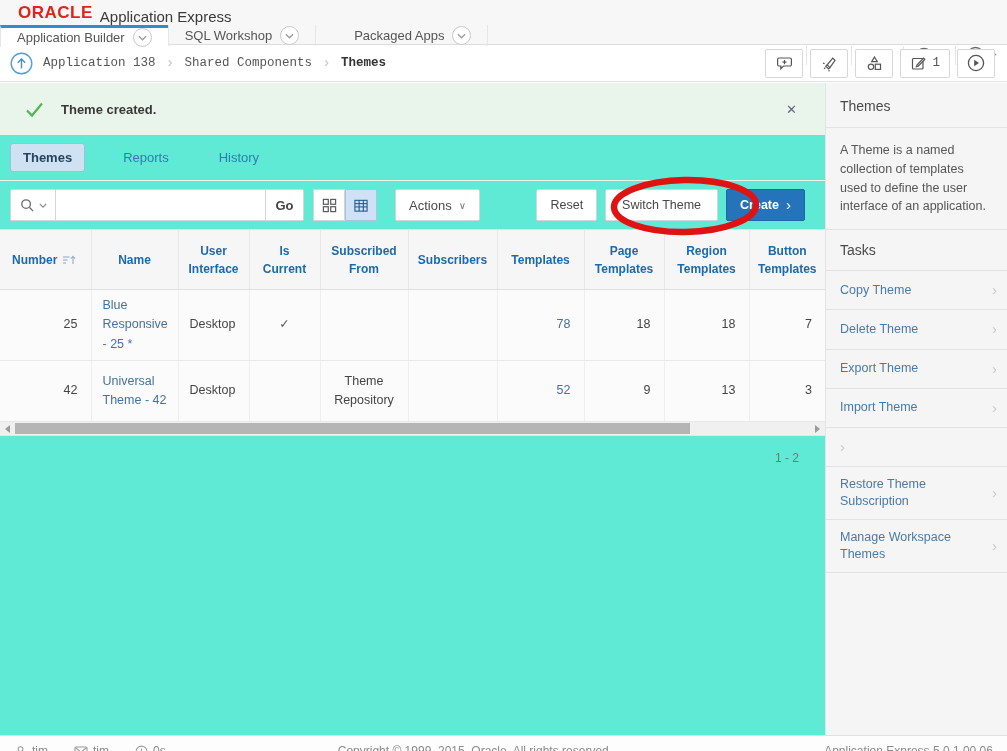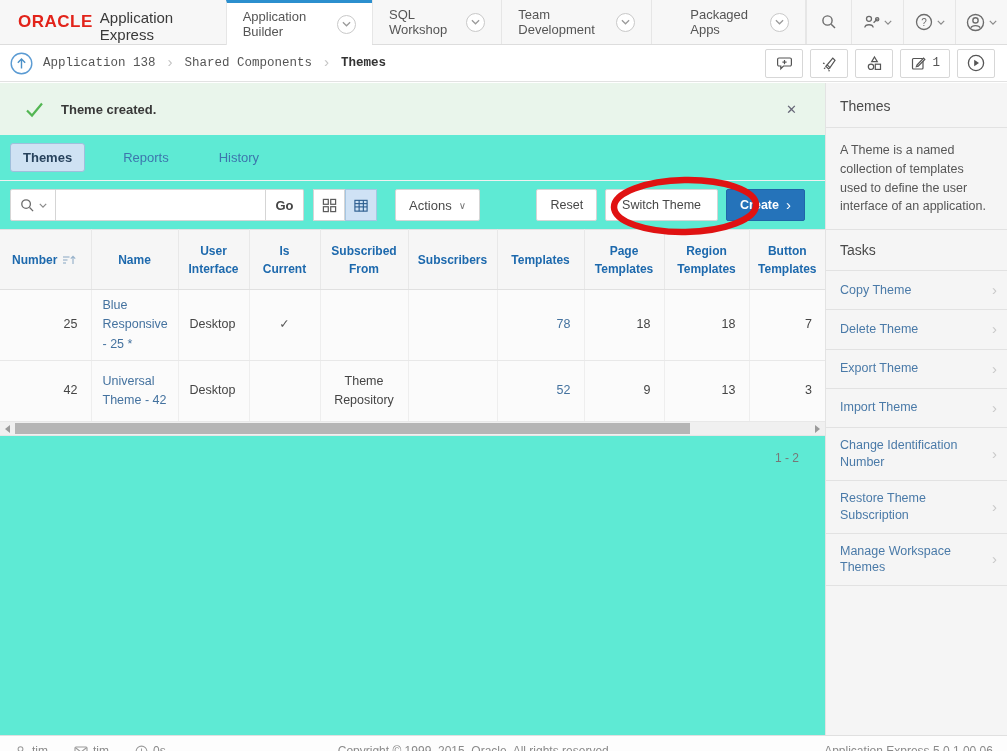--- a/index.html
+++ b/index.html
@@ -1,21 +1,21 @@
 <!DOCTYPE html>
 <html><head>
 <meta charset="utf-8">
 <style>
   * { box-sizing: border-box; margin: 0; padding: 0; }
   html,body { width:1007px; height:751px; overflow:hidden; }
   body { font-family:"Liberation Sans", sans-serif; background:#fff; color:#444; font-size:13px; position:relative; }
   .page { position:absolute; inset:0; width:1007px; height:751px; overflow:hidden; }
 
   
-  .header { height:45px; background:#f7f7f7; border-bottom:1px solid #ddd; display:flex; align-items:stretch; }
+  .header { height:45px; background:#f7f7f7; border-bottom:1px solid #ddd; display:flex; align-items:stretch;flex-direction:column; }
   .logo { display:flex; align-items:center; padding:0 20px 0 18px; }
   .logo .oracle { color:#e2231a; font-weight:bold; font-size:17px; letter-spacing:.5px; }
   .logo .product { color:#3a3a3a; font-size:15px; margin-left:7px;margin-top:8px; }
   .nav-tabs { display:flex; align-items:stretch; }
   .nav-tab { display:flex; align-items:center; gap:8px; padding:0 16px; color:#555; font-size:13px; border-left:1px solid #e6e6e6; cursor:pointer; }
   .nav-tab:last-child { border-right:1px solid #e6e6e6;padding-left:38px; }
   .nav-tab.active { background:#fff; border-top:3px solid #2b8fce; margin-bottom:-1px; position:relative; z-index:2; }
   .circ { width:19px; height:19px; border:1px solid #c9c9c9; border-radius:50%; display:flex; align-items:center; justify-content:center; background:#fff; flex:0 0 auto; }
   .hicons { margin-left:auto; display:flex; align-items:stretch; }
   .hicon { width:45px; display:flex; align-items:center; justify-content:center; gap:4px; border-left:1px solid #e6e6e6; cursor:pointer; }
@@ -111,28 +111,20 @@
       <div class="nav-tab active">
         <span>Application Builder</span>
         <span class="circ">
           <svg class="ic" width="9" height="6" viewBox="0 0 10 6" fill="none" stroke="#9a9a9a" stroke-width="1.4">
               <polyline points="1,1 5,5 9,1"></polyline>
             </svg>
         </span>
       </div>
       <div class="nav-tab">
         <span>SQL Workshop</span>
-        <span class="circ">
-          <svg class="ic" width="9" height="6" viewBox="0 0 10 6" fill="none" stroke="#9a9a9a" stroke-width="1.4">
-              <polyline points="1,1 5,5 9,1"></polyline>
-            </svg>
-        </span>
-      </div>
-      <div class="nav-tab">
-        <span>Team Development</span>
         <span class="circ">
           <svg class="ic" width="9" height="6" viewBox="0 0 10 6" fill="none" stroke="#9a9a9a" stroke-width="1.4">
               <polyline points="1,1 5,5 9,1"></polyline>
             </svg>
         </span>
       </div>
       <div class="nav-tab">
         <span>Packaged Apps</span>
         <span class="circ">
           <svg class="ic" width="9" height="6" viewBox="0 0 10 6" fill="none" stroke="#9a9a9a" stroke-width="1.4">
@@ -389,21 +381,20 @@
       </div>
       <div class="task">
         <span>Export Theme</span>
         <span class="chev">›</span>
       </div>
       <div class="task">
         <span>Import Theme</span>
         <span class="chev">›</span>
       </div>
       <div class="task">
-        <span style="max-width:140px;">Change Identification Number</span>
         <span class="chev">›</span>
       </div>
       <div class="task">
         <span style="max-width:110px;">Restore Theme Subscription</span>
         <span class="chev">›</span>
       </div>
       <div class="task">
         <span style="max-width:130px;">Manage Workspace Themes</span>
         <span class="chev">›</span>
       </div>

